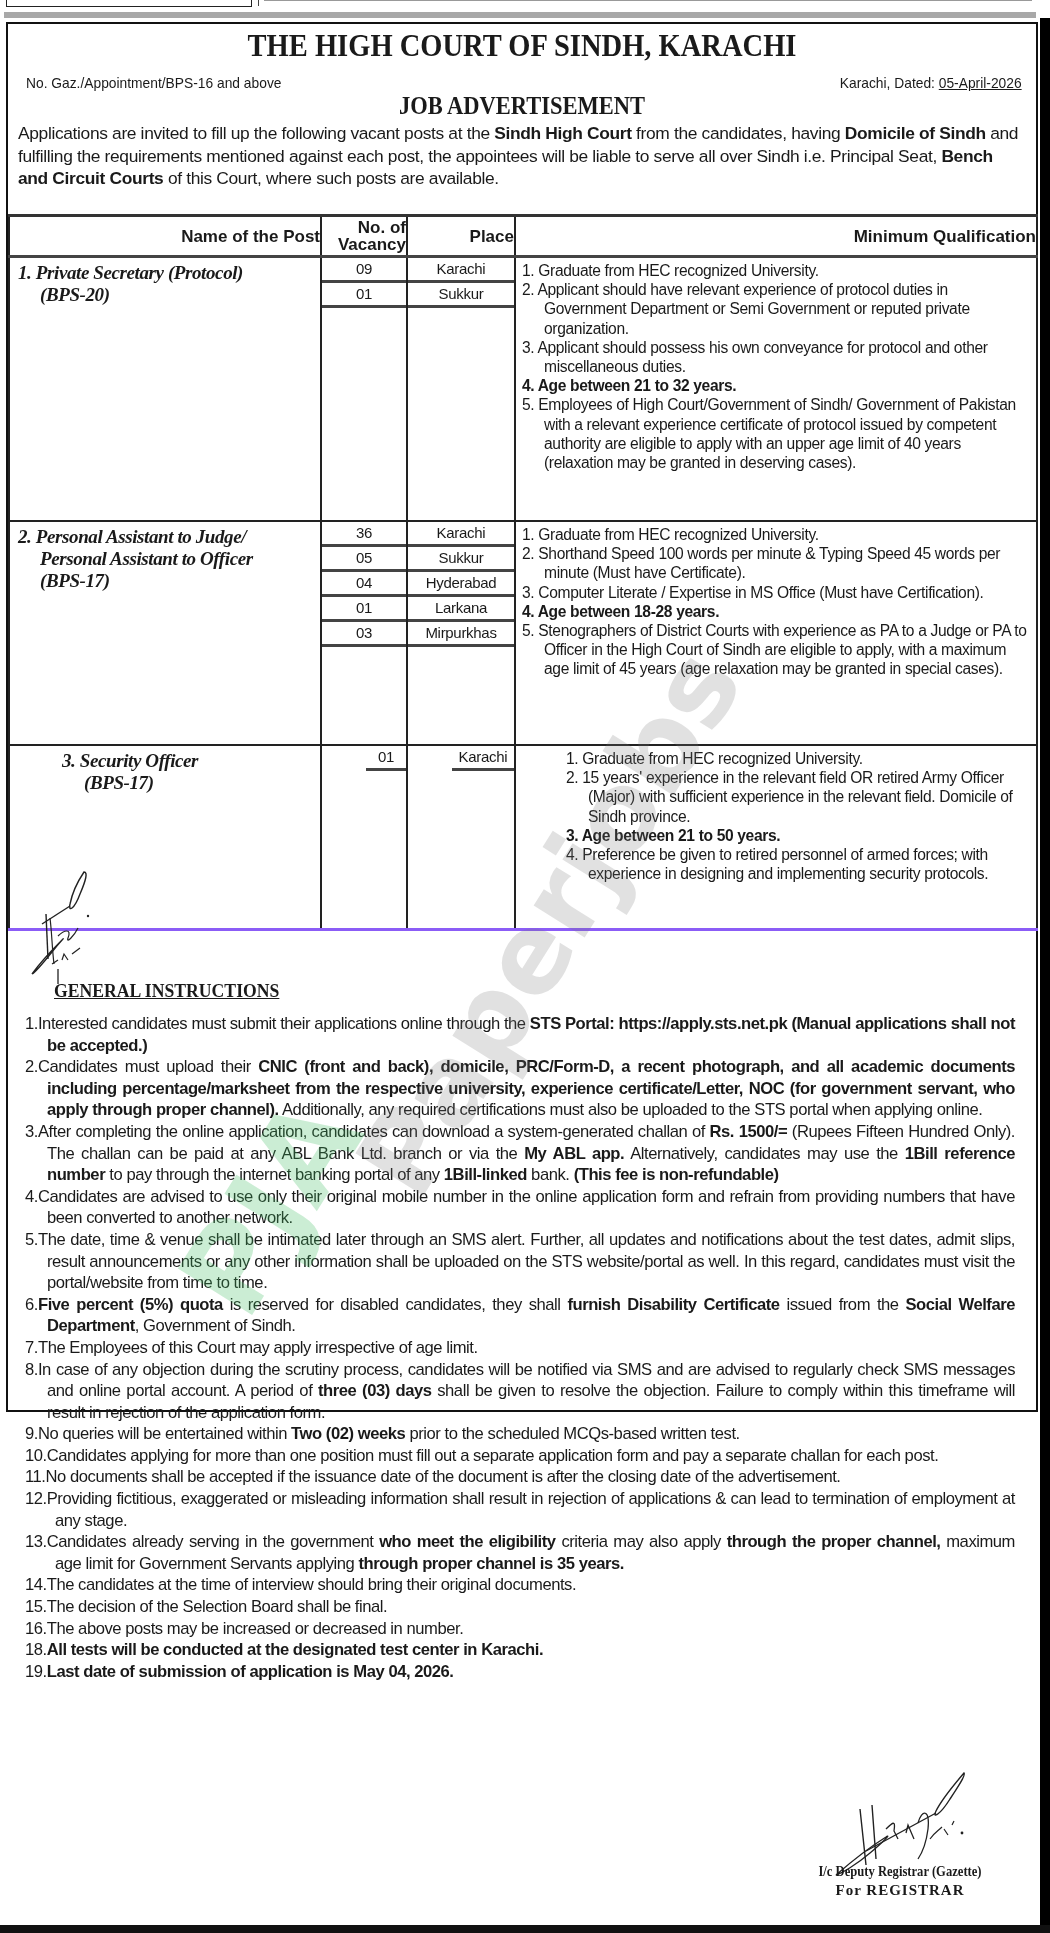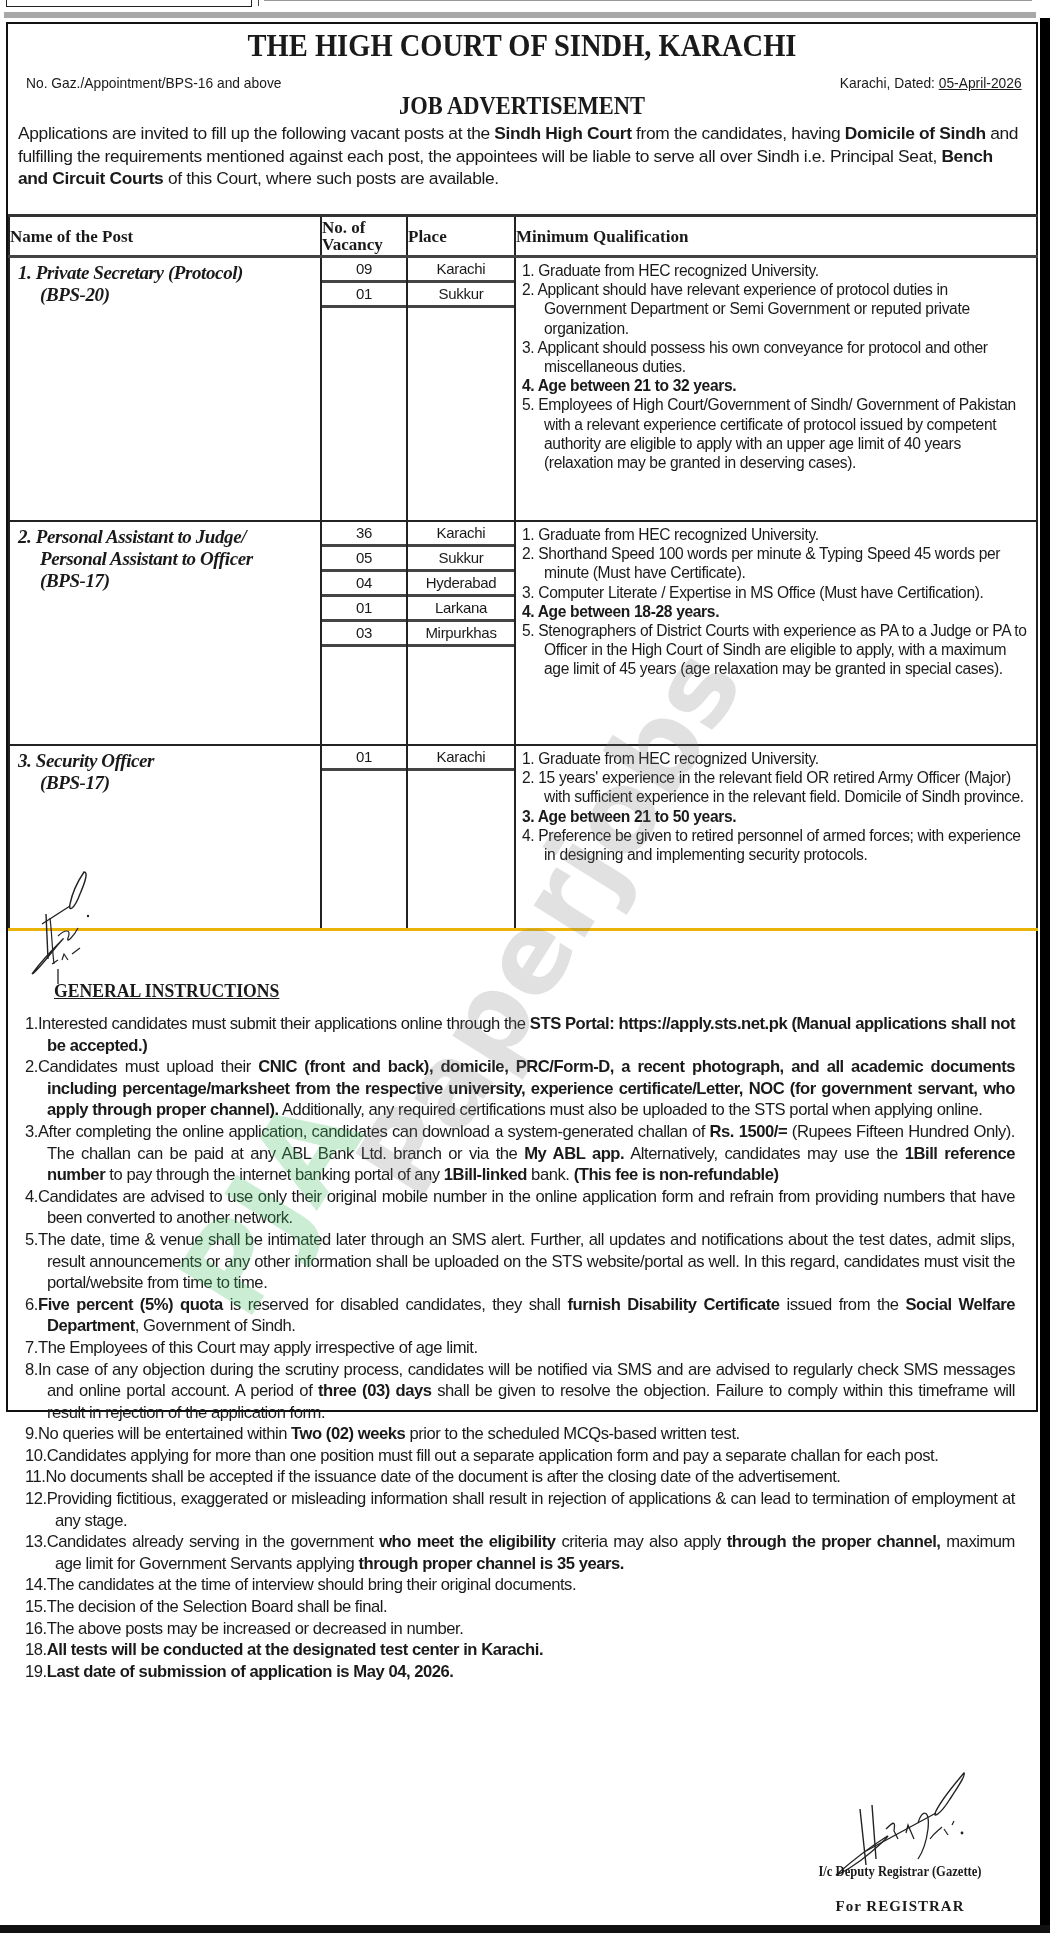--- a/index.html
+++ b/index.html
@@ -36,58 +36,58 @@
     text-align: left; letter-spacing: -0.35px;
   }
   .intro b { font-weight: bold; }
 
   table.posts {
     position: absolute; left: 0; top: 190px; width: 1028px; border-collapse: collapse;
     table-layout: fixed;
   }
   table.posts th, table.posts td { border: 2px solid #222; vertical-align: top; padding: 0; }
   table.posts th {
-    font-family: Liberation Serif, serif; font-weight: bold; font-size: 17px; text-align: left;
+    font-family: Liberation Sans, sans-serif; font-weight: bold; font-size: 17px; text-align: right;
     vertical-align: middle; height: 38px; line-height: 17px; transform-origin: center;
   }
   table.posts tr.head th { border-top: 3px solid #333; border-bottom: 3px solid #444; }
   col.c1 { width: 312px; } col.c2 { width: 86px; } col.c3 { width: 108px; } col.c4 { width: 522px; }
   .postname {
     font-family: "Liberation Serif", serif; font-weight: bold; font-size: 19px; line-height: 22px;
     padding: 4px 4px 0 8px; letter-spacing: -0.4px; font-style: italic;
   }
   .postname .bps { display: block; padding-left: 22px; }
   .postname .line2 { display: block; padding-left: 22px; }
   .subcell { font-size: 15px; text-align: center; height: 22px; line-height: 22px; border-bottom: 3px solid #444; letter-spacing: -0.3px; }
   .qual { font-size: 15.6px; line-height: 19.2px; padding: 3px 6px 4px 6px; letter-spacing: -0.35px; }
   .qual .qi { padding-left: 22px; text-indent: -22px; }
   .qual .qi.bold { font-weight: bold; }
   .qual b { font-weight: normal; }
   tr.r1 td { height: 262px; }
   tr.r2 td { height: 222px; }
   tr.r3 td { height: 182px; }
-  tr.r3 td, tr.r3 { border-bottom: 3px solid #eab308; }
+  tr.r3 td, tr.r3 { border-bottom: 3px solid #8b5cf6; padding-left: 44px; }
   .sig1 { position: absolute; left: 14px; top: 840px; width: 90px; height: 120px; }
 
   .gi-title {
     position: absolute; left: 46px; top: 956px; font-family: "Liberation Serif", serif; font-weight: bold;
     font-size: 19px; text-decoration: underline; transform: scaleX(0.93); transform-origin: left;
   }
   ol.gi {
     position: absolute; left: 4px; right: 8px; top: 976px; margin: 13px; padding: 0; list-style: none;
     font-size: 16.6px; line-height: 21.6px; letter-spacing: -0.45px;
   }
   ol.gi li { padding-left: 22px; text-indent: -22px; text-align: justify; }
   ol.gi li.wide { padding-left: 30px; text-indent: -30px; }
   ol.gi li .num { display: inline-block; text-indent: 0; }
   ol.gi b { font-weight: bold; }
 
   .signoff { position: absolute; right: 36px; top: 1840px; width: 200px; text-align: center; font-family: "Liberation Serif", serif; }
   .signoff .l1 { font-size: 14px; font-weight: bold; transform: scaleX(0.9); }
-  .signoff .l2 { font-size: 15px; font-weight: bold; margin-top: 18px; letter-spacing: 1px; }
+  .signoff .l2 { font-size: 15px; font-weight: bold; margin-top: 2px; letter-spacing: 1px; }
   .sig2 { position: absolute; right: 60px; top: 1745px; width: 150px; height: 110px; }
 
   .watermark { position: absolute; pointer-events: none; left: 140px; top: 640px; width: 700px; height: 600px; }
   .wm-text {
     position: absolute; font-family: "DejaVu Sans", sans-serif; font-weight: bold; white-space: nowrap;
     transform-origin: left bottom;
   }
   .wm-1 { left: 130px; top: 560px; font-size: 120px; color: rgba(70, 190, 100, 0.28); transform: rotate(-58deg); }
   .wm-2 { left: 300px; top: 450px; font-size: 110px; color: rgba(120, 120, 120, 0.22); transform: rotate(-58deg); }
 </style>

